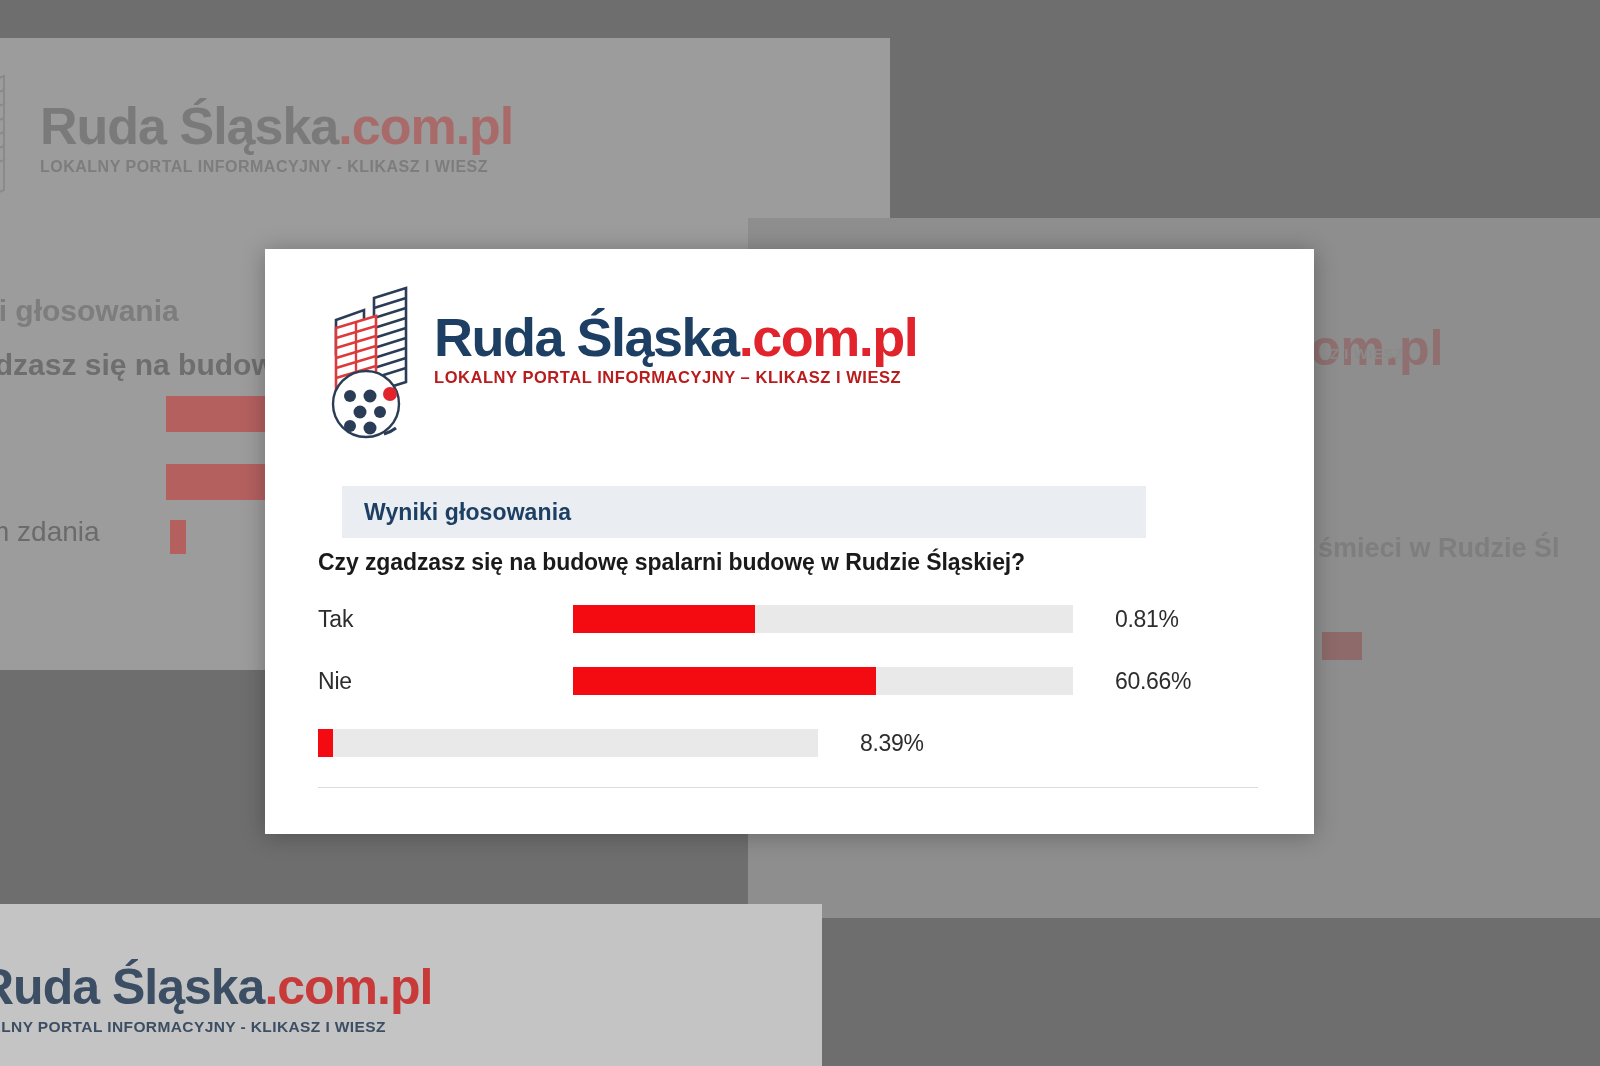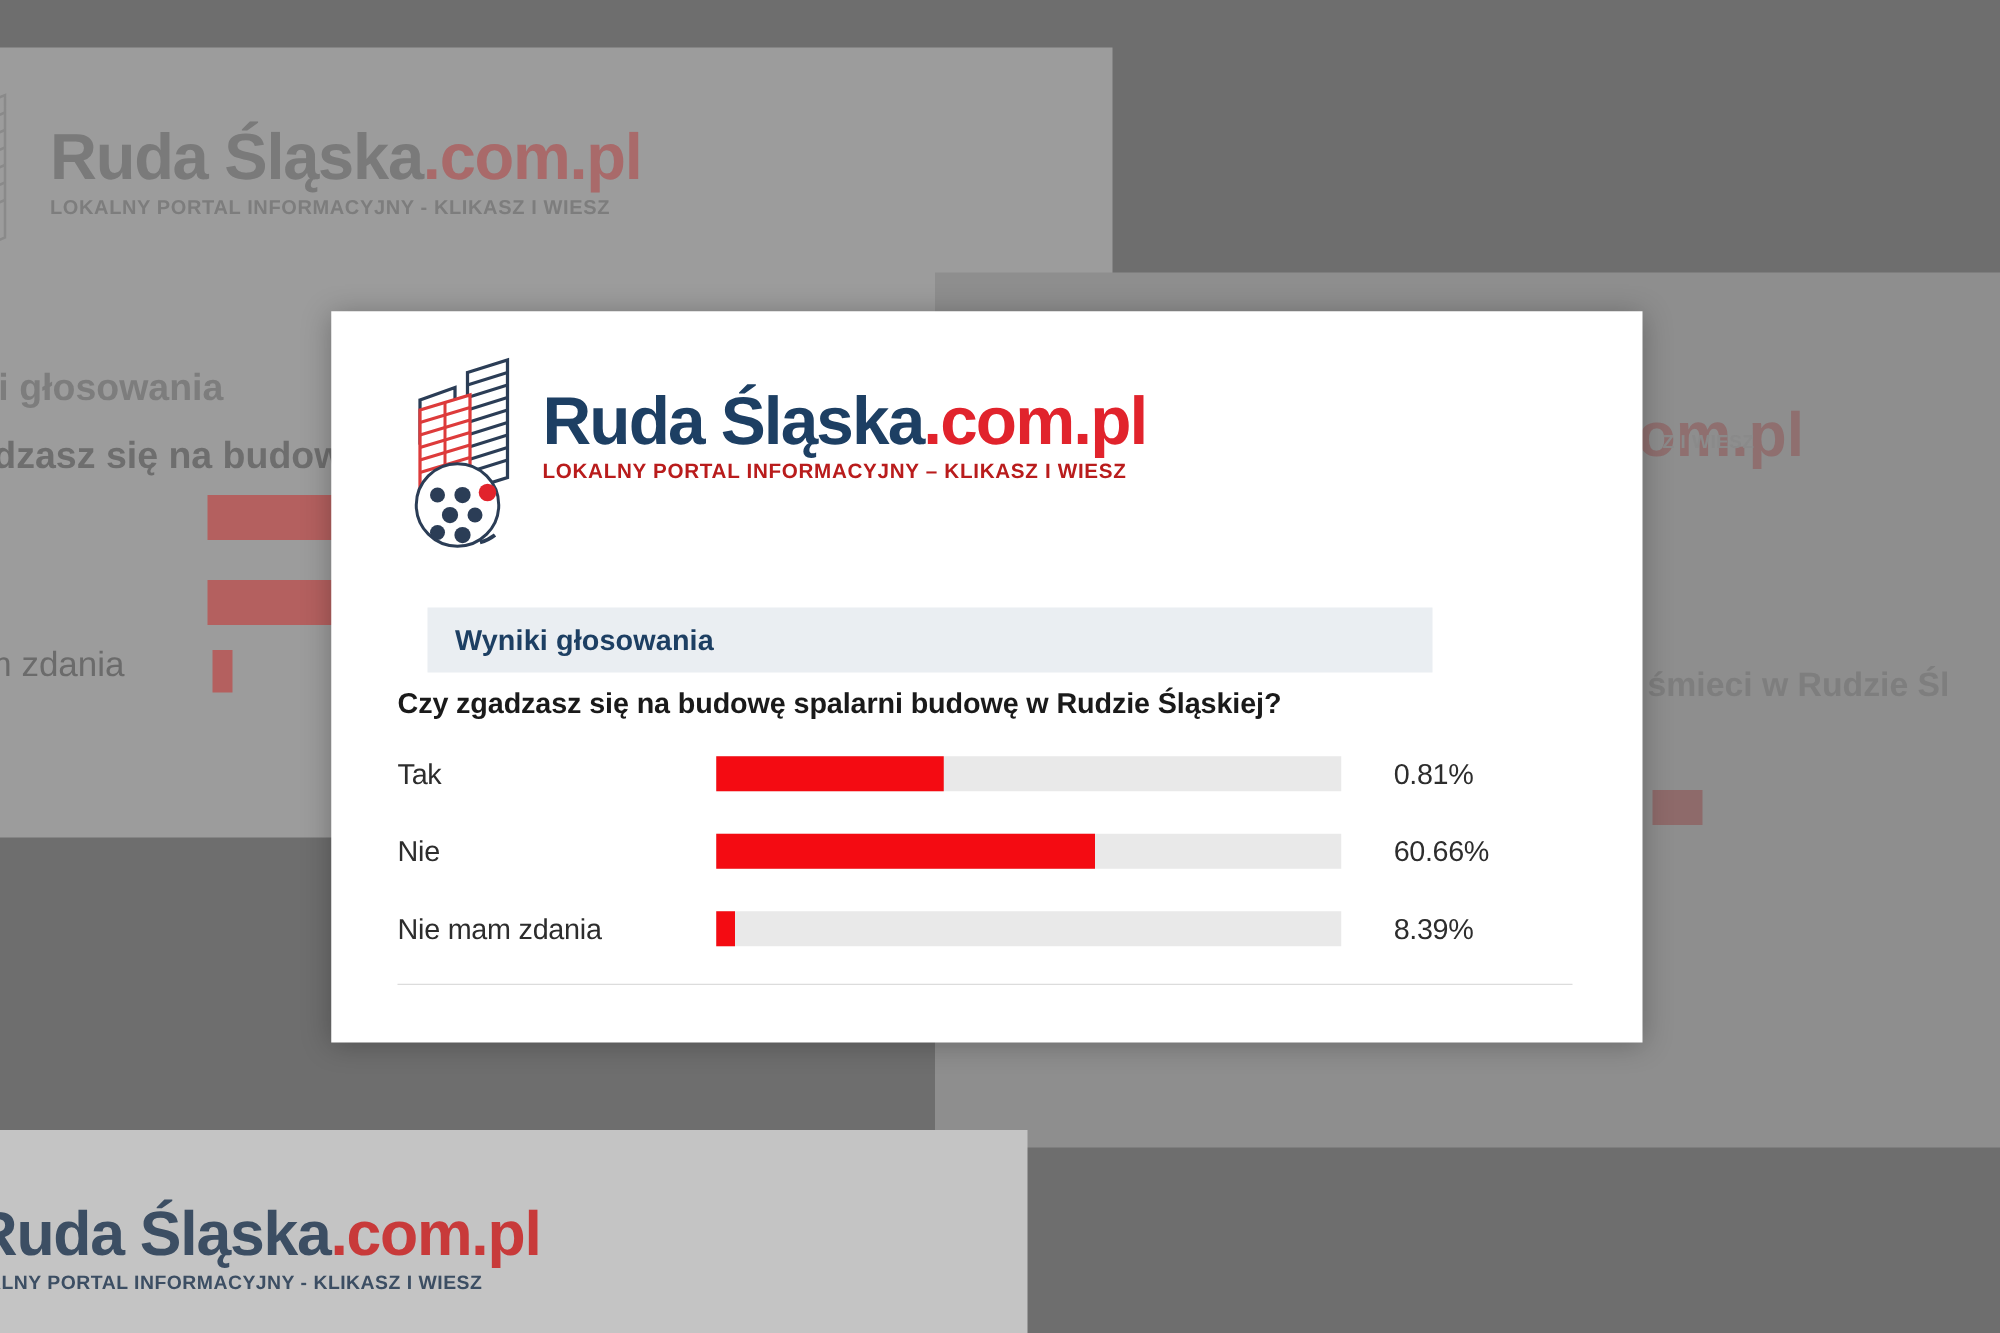--- a/index.html
+++ b/index.html
@@ -239,21 +239,20 @@
 
     <div class="poll-row">
       <div class="poll-label">Nie</div>
       <div class="poll-track">
         <div class="poll-fill" style="width: 60.66%;"></div>
       </div>
       <div class="poll-pct">60.66%</div>
     </div>
 
     <div class="poll-row">
-      <div class="poll-label">Nie mam zdania</div>
       <div class="poll-track">
         <div class="poll-fill" style="width: 3.03%;"></div>
       </div>
       <div class="poll-pct">8.39%</div>
     </div>
   </div>
 
   <div id="poll-divider"></div>
 </div>
 

